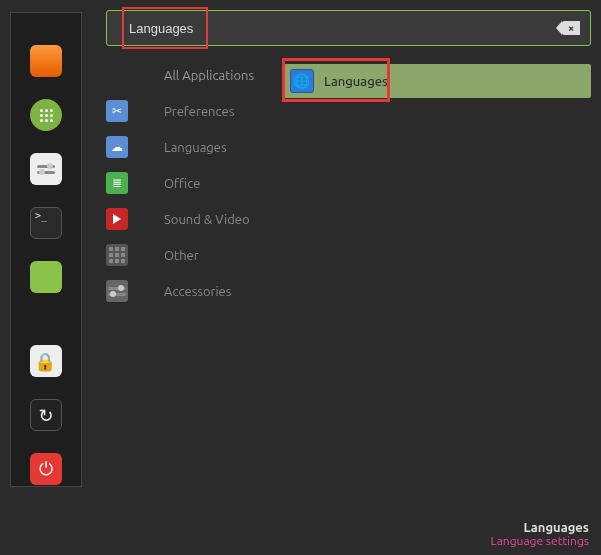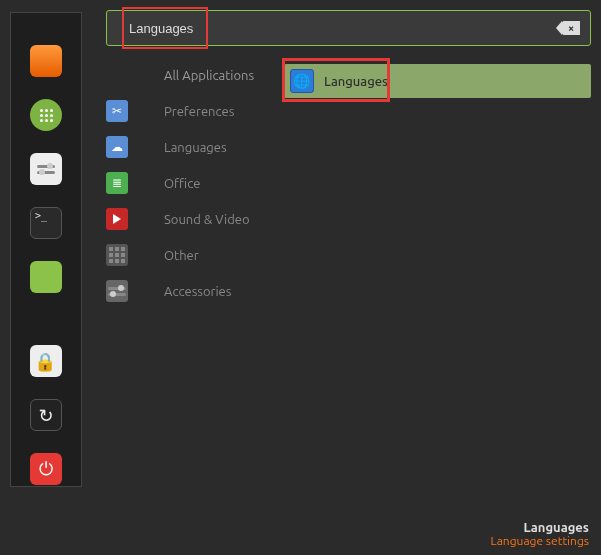--- a/index.html
+++ b/index.html
@@ -191,21 +191,21 @@
       font-weight: 500;
     }
 
     .footer {
       position: absolute;
       right: 12px;
       bottom: 8px;
       text-align: right;
     }
     .footer-title { color:#ddd; font-weight:600; }
-    .footer-sub { color:#f97316; font-size:12px; }
+    .footer-sub { color:#ec4899; font-size:12px; }
 
     .dots {
       display: grid;
       grid-template-columns: repeat(3, 3px);
       grid-template-rows: repeat(3, 3px);
       gap: 2px;
     }
     .dot { background:#fff; width:3px; height:3px; border-radius:50%; }
     .grid4 {
       display: grid;

